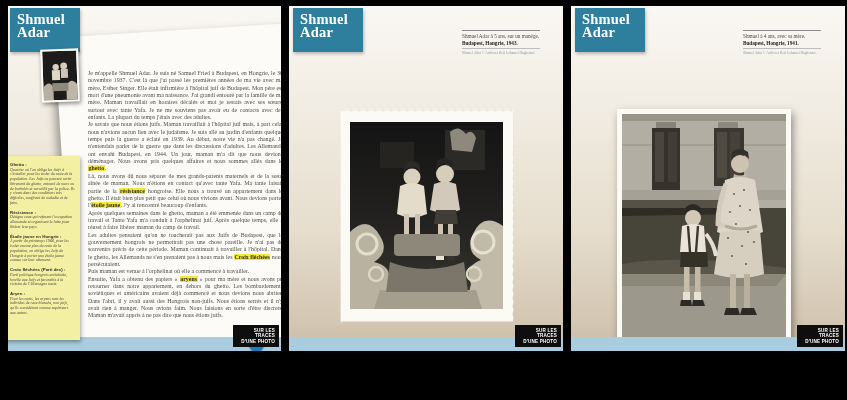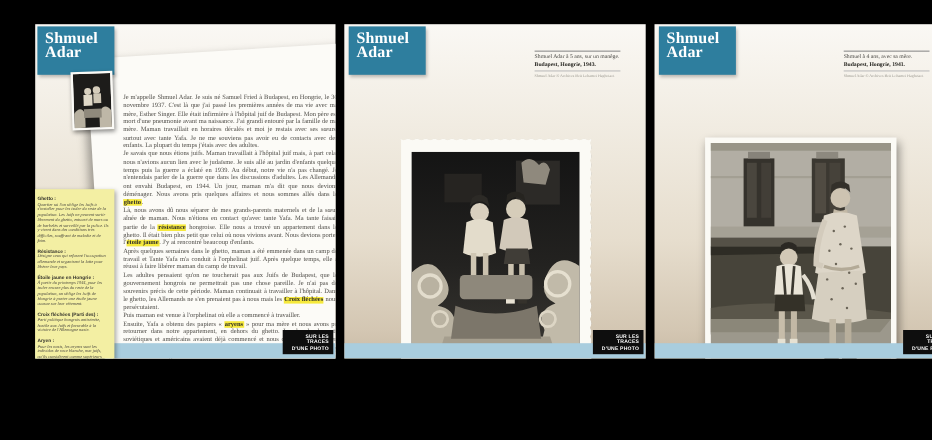--- a/index.html
+++ b/index.html
@@ -1,20 +1,20 @@
 <!DOCTYPE html>
 <html><head>
 <meta charset="utf-8">
 <style>
   html,body{margin:0;padding:0;background:#000;width:847px;height:400px;overflow:hidden;}
   *{box-sizing:border-box;}
   body{font-family:"Liberation Serif", serif;-webkit-font-smoothing:antialiased;}
 
-  .panel{position:absolute;top:22px;height:304px;overflow:hidden;
-    background:linear-gradient(180deg,#faf8f4 0%,#f1ece2 30%,#e6ddcd 65%,#d3c6b2 92%,#c9bba6 100%);margin-left:24px;}
+  .panel{position:absolute;top:6px;height:345px;overflow:hidden;
+    background:linear-gradient(180deg,#faf8f4 0%,#f1ece2 30%,#e6ddcd 65%,#d3c6b2 92%,#c9bba6 100%);}
   #panel1{left:8px;width:273px;}
   #panel2{left:289px;width:274px;}
   #panel3{left:571px;width:274px;}
 
   .teal-header{position:absolute;left:4px;top:2px;width:70px;height:44px;background:#2e7e9e;
     color:#fff;padding:5px 0 0 7px;z-index:6;box-shadow:1px 2px 3px rgba(0,0,0,.25);}
   #panel1 .teal-header{left:2px;}
   .teal-header .t1,.teal-header .t2{display:block;font-weight:bold;font-size:14.5px;line-height:13px;letter-spacing:.2px;}
 
   .band{position:absolute;left:0;right:0;bottom:0;height:14px;background:#a9cdde;z-index:4;}

